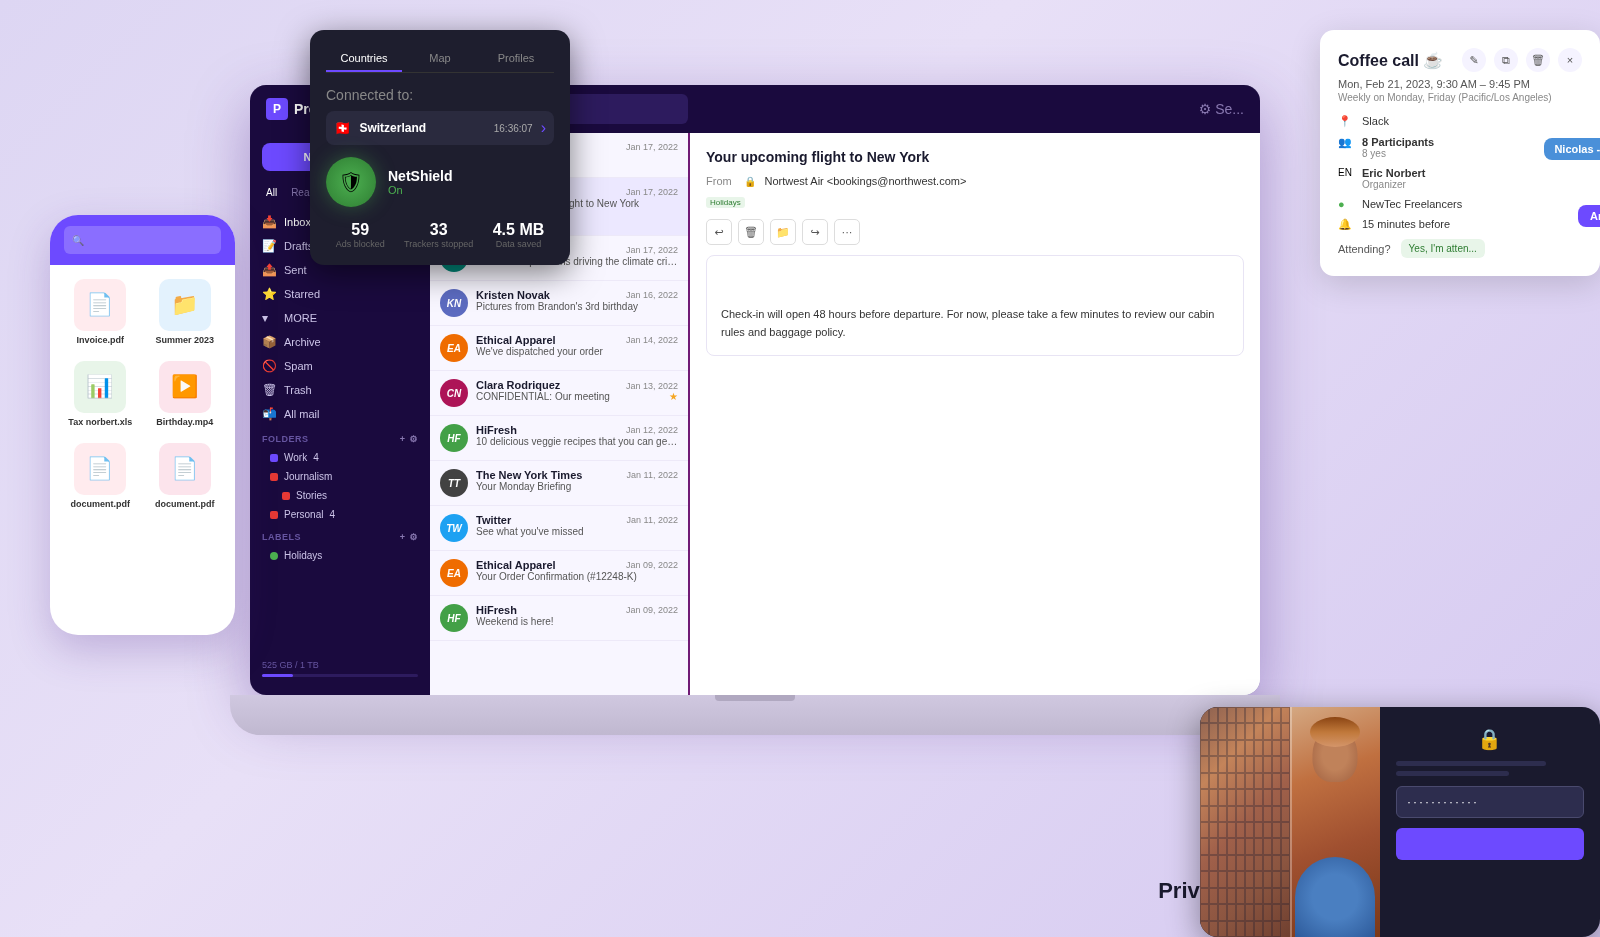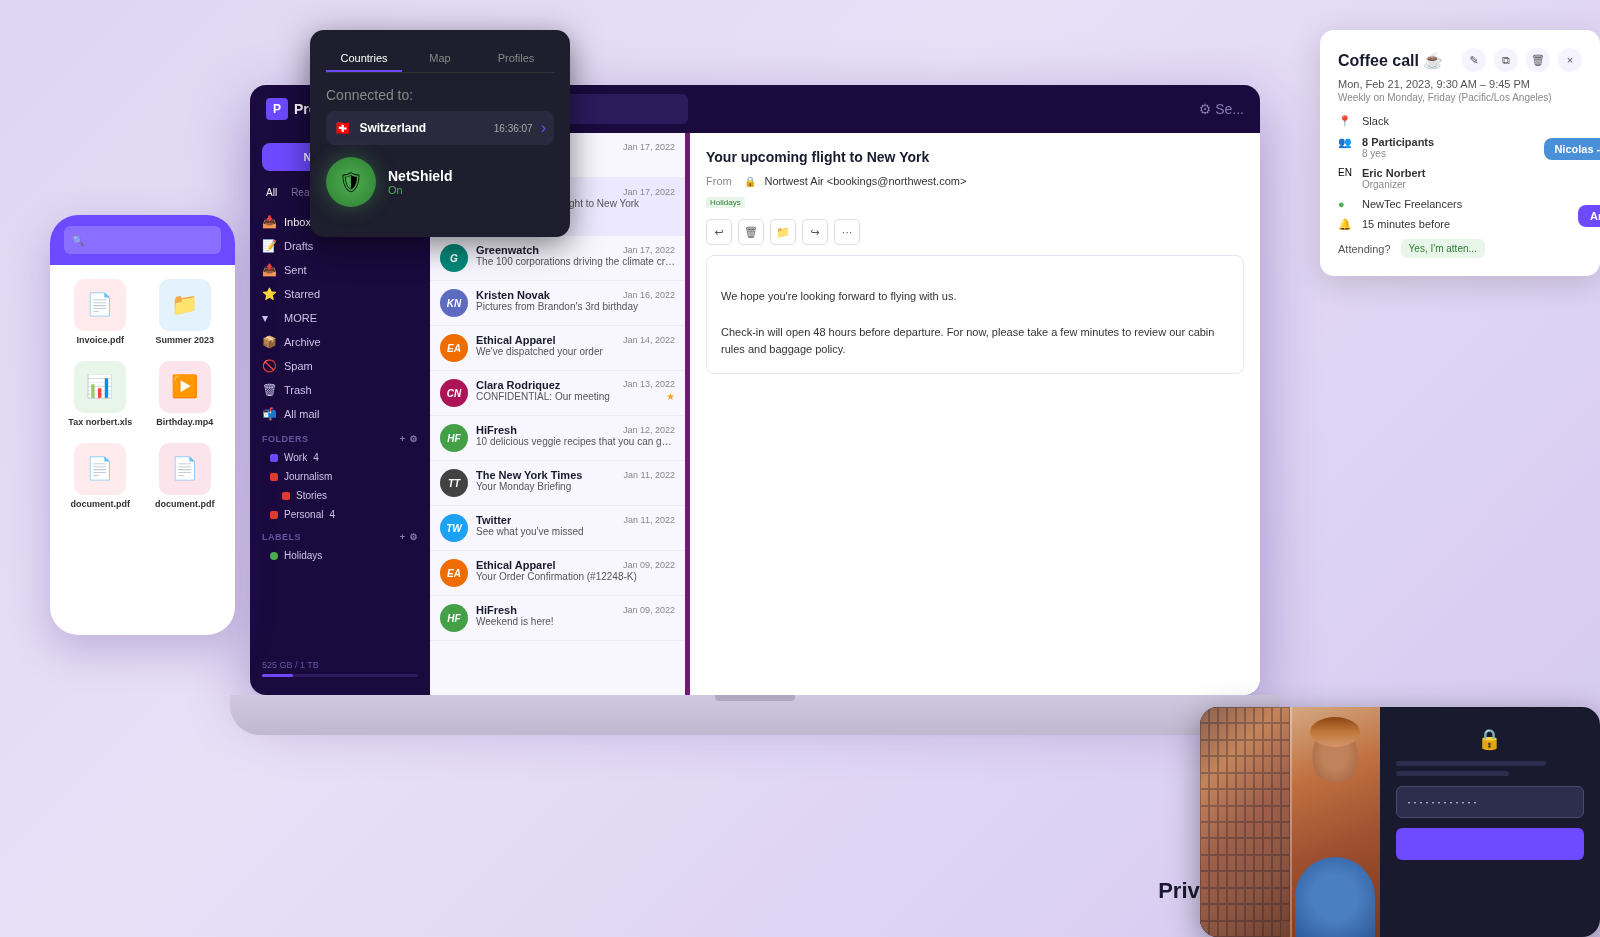--- a/index.html
+++ b/index.html
@@ -239,21 +239,21 @@
       height: 100%;
       background: #6d4aff;
       border-radius: 2px;
       width: 20%;
     }
 
     
     .email-list {
       width: 260px;
       background: #f8f6ff;
-      border-right: 5px solid #701a75;
+      border-right: 2px solid #701a75;
       flex-shrink: 0;
       overflow-y: auto;
     }
 
     .email-item {
       padding: 8px 10px;
       border-bottom: 1px solid #ede9f8;
       cursor: pointer;
       display: flex;
       gap: 8px;
@@ -930,21 +930,21 @@
                 <span class="email-sender">Ethical Apparel</span>
                 <span class="email-date">Jan 14, 2022</span>
               </div>
               <div class="email-subject">We've dispatched your order</div>
             </div>
           </div>
 
           <div class="email-item">
             <div class="email-avatar" style="background:#ad1457;">CN</div>
             <div class="email-content">
-              <div style="display:flex;align-items:flex-start;justify-content:space-between;">
+              <div style="display:flex;align-items:flex-end;justify-content:space-between;">
                 <span class="email-sender">Clara Rodriquez</span>
                 <span class="email-date">Jan 13, 2022</span>
               </div>
               <div style="display:flex;align-items:center;justify-content:space-between;">
                 <div class="email-subject">CONFIDENTIAL: Our meeting</div>
                 <span class="star-icon">★</span>
               </div>
             </div>
           </div>
 
@@ -1021,21 +1021,20 @@
           <div class="email-actions">
             <button class="action-btn">↩</button>
             <button class="action-btn">🗑</button>
             <button class="action-btn">📁</button>
             <button class="action-btn">↪</button>
             <button class="action-btn">···</button>
           </div>
 
           <div style="border: 1px solid #e8e4f4; border-radius: 8px; padding: 14px;">
             <br>
-            <p class="email-body-text">We hope you're looking forward to flying with us.</p>
             <br>
             <p class="email-body-text">Check-in will open 48 hours before departure. For now, please take a few minutes to review our cabin rules and baggage policy.</p>
           </div>
         </div>
       </div>
     </div>
   </div>
   <div class="laptop-base"></div>
 </div>
 
@@ -1058,20 +1057,34 @@
   </div>
 
   <div class="vpn-shield-row">
     <div class="vpn-shield">🛡</div>
     <div class="vpn-name-block">
       <div class="name">NetShield</div>
       <div class="status">On</div>
     </div>
   </div>
 
+  <div class="vpn-stats">
+    <div class="vpn-stat">
+      <div class="num">59</div>
+      <div class="label">Ads blocked</div>
+    </div>
+    <div class="vpn-stat">
+      <div class="num">33</div>
+      <div class="label">Trackers stopped</div>
+    </div>
+    <div class="vpn-stat">
+      <div class="num">4.5 MB</div>
+      <div class="label">Data saved</div>
+    </div>
+  </div>
 </div>
 
 <div class="calendar-overlay">
   <div class="calendar-header-row">
     <span class="calendar-title">Coffee call ☕</span>
     <button class="calendar-icon-btn">✎</button>
     <button class="calendar-icon-btn">⧉</button>
     <button class="calendar-icon-btn">🗑</button>
     <button class="calendar-icon-btn">×</button>
   </div>

